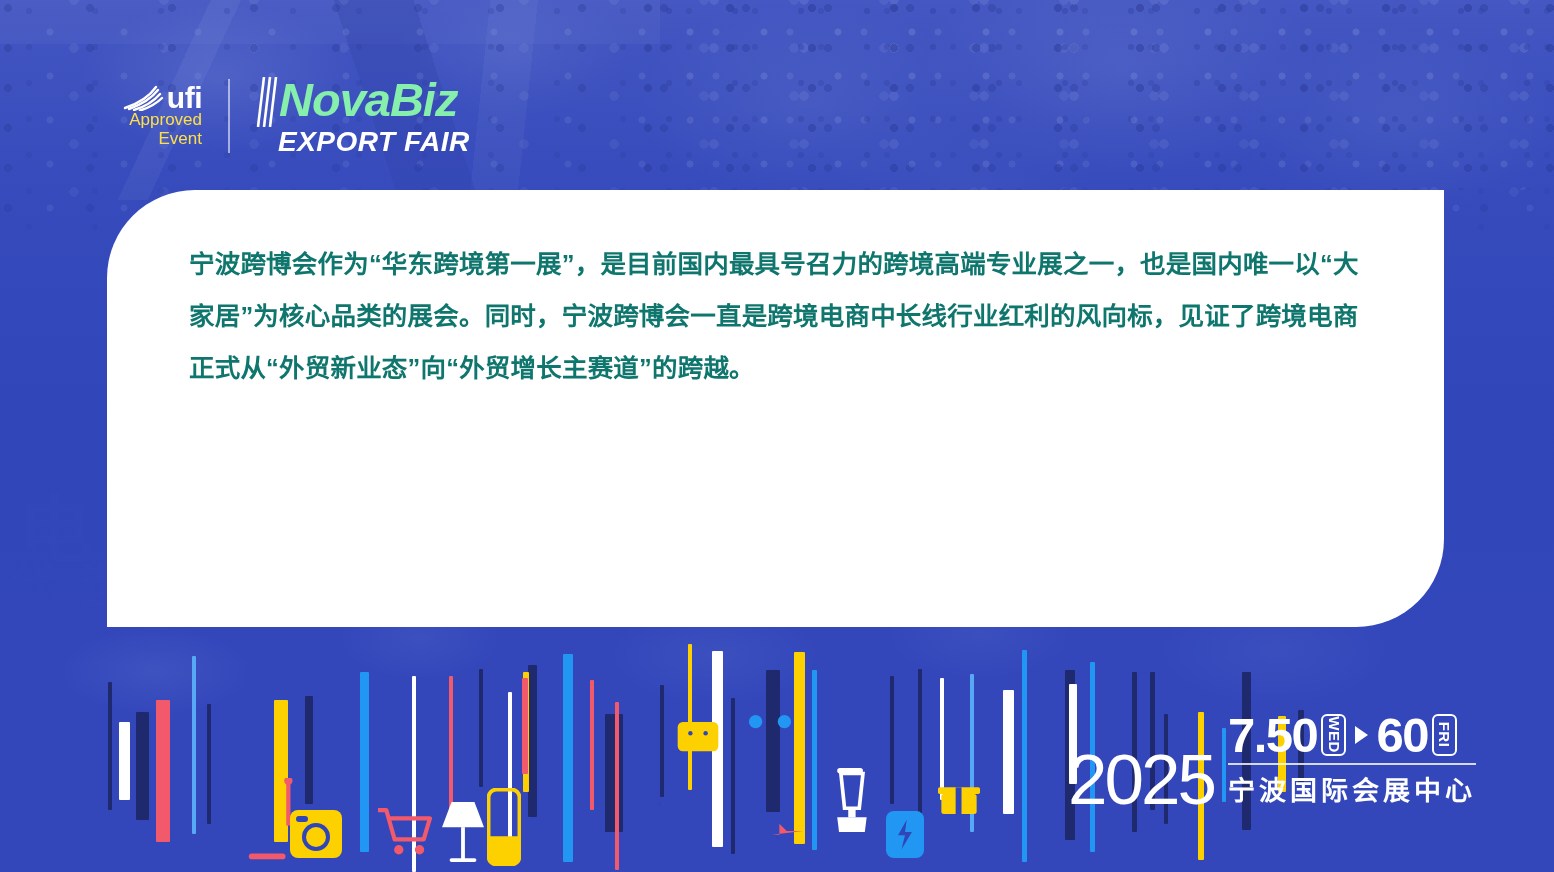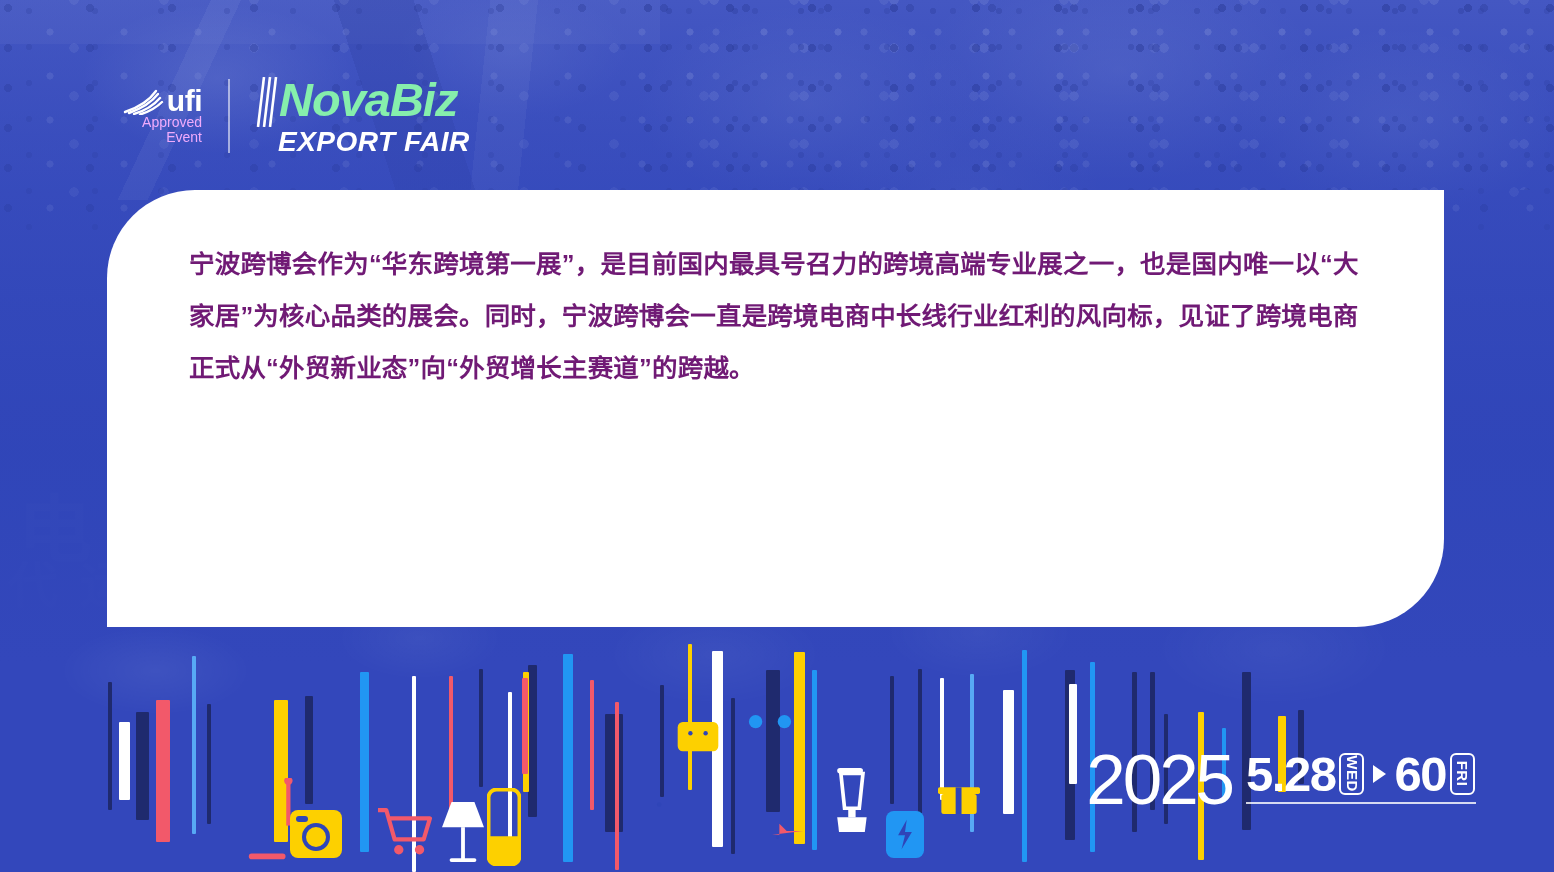--- a/index.html
+++ b/index.html
@@ -82,21 +82,21 @@
       radial-gradient(ellipse 150px 74px at 63% 12%, rgba(120,140,215,.40), transparent 66%),
       radial-gradient(ellipse 190px 90px at 82% 18%, rgba(120,140,215,.38), transparent 66%);
   }
 
   
   .header { position: absolute; left: 88px; top: 64px; display: flex; align-items: center; height: 104px; }
   .ufi-block { display: flex; flex-direction: column; align-items: flex-end; width: 120px; padding-right: 6px; }
   .ufi-top { display: flex; align-items: flex-end; gap: 2px; }
   .ufi-swoosh { width: 42px; height: 26px; display: block; }
   .ufi-word { color: #fff; font-size: 30px; font-weight: 700; line-height: .92; letter-spacing: -.5px; }
-  .ufi-sub { color: #f0abfc; font-size: 14px; line-height: 1.08; text-align: right; font-weight: 400; }
+  .ufi-sub { color: #fde047; font-size: 17px; line-height: 1.08; text-align: right; font-weight: 400; }
   .divider-v { width: 2px; height: 74px; background: rgba(255,255,255,.55); margin: 0 26px 0 20px; }
   .novabiz { position: relative; }
   .nb-top { display: flex; align-items: flex-start; }
   .nb-slashes { width: 22px; height: 50px; margin-right: 1px; }
   .nb-name {
     color: #86efac; font-size: 47px; font-weight: 700; font-style: italic;
     letter-spacing: -1px; line-height: .98; font-family: "Liberation Sans", sans-serif;
   }
   .nb-sub {
     color: #fff; font-size: 28px; font-weight: 700; font-style: italic;
@@ -105,21 +105,21 @@
 
   
   .card {
     position: absolute;
     left: 107px; top: 190px;
     width: 1337px; height: 437px;
     background: #ffffff;
     border-radius: 88px 0 88px 0;
     padding: 48px 70px 0 82px;
   }
-  .para { color: #701a75; font-size: 25.5px; font-weight: 700; line-height: 52px; letter-spacing: .2px; }
+  .para { color: #0f766e; font-size: 25.5px; font-weight: 700; line-height: 52px; letter-spacing: .2px; }
   .para + .para { margin-top: 52px; }
 
   
   .band { position: absolute; left: 0; bottom: 0; width: 1554px; height: 245px; }
   .bar { position: absolute; bottom: 0; border-radius: 1px; }
 
   
   .datebox { position: absolute; right: 78px; bottom: 62px; display: flex; align-items: flex-end; color: #fff; }
   .year { font-size: 71px; font-weight: 400; line-height: .84; letter-spacing: -3px; text-align: center; }
   .dateright { margin-left: 14px; padding-bottom: 2px; }
@@ -313,27 +313,28 @@
           <rect x="21" y="16" width="7" height="32" fill="#2f45b8"></rect>
           <path d="M24 16 #fdd00018 16 12 12 14 6 #fdd00016 1 23 5 24 16 Z" fill="#fdd000"></path>
           <path d="M26 16 #fdd00032 16 38 12 36 6 #fdd00034 1 27 5 26 16 Z" fill="#fdd000"></path>
         </svg></div>
     </div>
 
   <div class="datebox">
     <div class="year">2025</div>
     <div class="dateright">
       <div class="daterow">
-        <span class="dnum">5.28</span>
+        <span class="dnum">7.50</span>
         <span class="dowbadge">
           <span class="dowtext">WED</span>
         </span>
         <span class="arrow-tri"></span>
         <span class="dnum">60</span>
         <span class="dowbadge">
           <span class="dowtext">FRI</span>
         </span>
       </div>
       <div class="dateline"></div>
+      <div class="venue">宁波国际会展中心</div>
     </div>
   </div>
 
 </div>
 
 </body></html>

